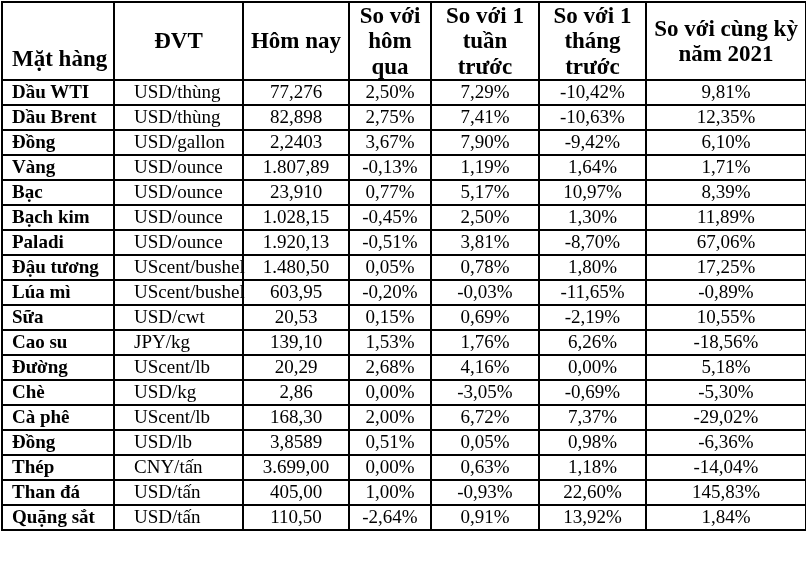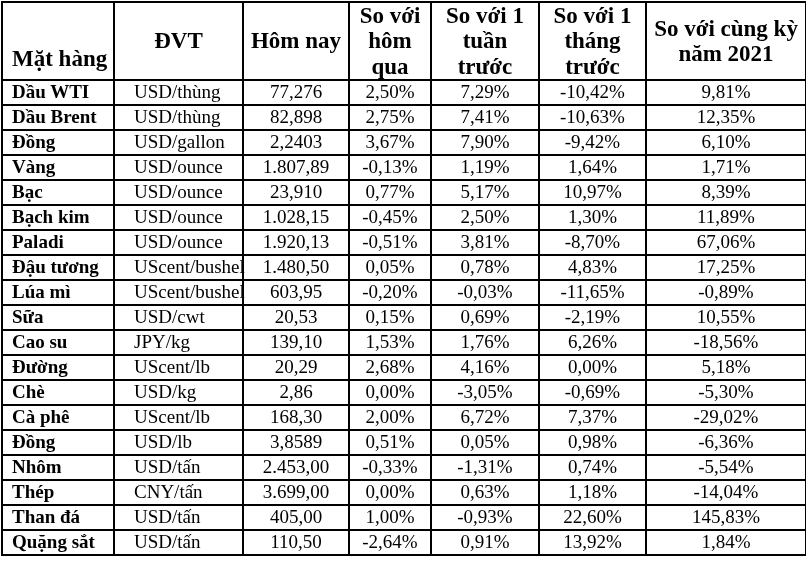--- a/index.html
+++ b/index.html
@@ -145,21 +145,21 @@
     <td class="cell-vs-last-week">3,81%</td>
     <td class="cell-vs-last-month">-8,70%</td>
     <td class="cell-vs-2021">67,06%</td>
   </tr>
       <tr>
     <td class="cell-commodity">Đậu tương</td>
     <td class="cell-unit">UScent/bushel</td>
     <td class="cell-today">1.480,50</td>
     <td class="cell-vs-yesterday">0,05%</td>
     <td class="cell-vs-last-week">0,78%</td>
-    <td class="cell-vs-last-month">4,83%</td>
+    <td class="cell-vs-last-month">1,80%</td>
     <td class="cell-vs-2021">17,25%</td>
   </tr>
       <tr>
     <td class="cell-commodity">Lúa mì</td>
     <td class="cell-unit">UScent/bushel</td>
     <td class="cell-today">603,95</td>
     <td class="cell-vs-yesterday">-0,20%</td>
     <td class="cell-vs-last-week">-0,03%</td>
     <td class="cell-vs-last-month">-11,65%</td>
     <td class="cell-vs-2021">-0,89%</td>
@@ -212,29 +212,20 @@
       <tr>
     <td class="cell-commodity">Đồng</td>
     <td class="cell-unit">USD/lb</td>
     <td class="cell-today">3,8589</td>
     <td class="cell-vs-yesterday">0,51%</td>
     <td class="cell-vs-last-week">0,05%</td>
     <td class="cell-vs-last-month">0,98%</td>
     <td class="cell-vs-2021">-6,36%</td>
   </tr>
       <tr>
-    <td class="cell-commodity">Nhôm</td>
-    <td class="cell-unit">USD/tấn</td>
-    <td class="cell-today">2.453,00</td>
-    <td class="cell-vs-yesterday">-0,33%</td>
-    <td class="cell-vs-last-week">-1,31%</td>
-    <td class="cell-vs-last-month">0,74%</td>
-    <td class="cell-vs-2021">-5,54%</td>
-  </tr>
-      <tr>
     <td class="cell-commodity">Thép</td>
     <td class="cell-unit">CNY/tấn</td>
     <td class="cell-today">3.699,00</td>
     <td class="cell-vs-yesterday">0,00%</td>
     <td class="cell-vs-last-week">0,63%</td>
     <td class="cell-vs-last-month">1,18%</td>
     <td class="cell-vs-2021">-14,04%</td>
   </tr>
       <tr>
     <td class="cell-commodity">Than đá</td>

